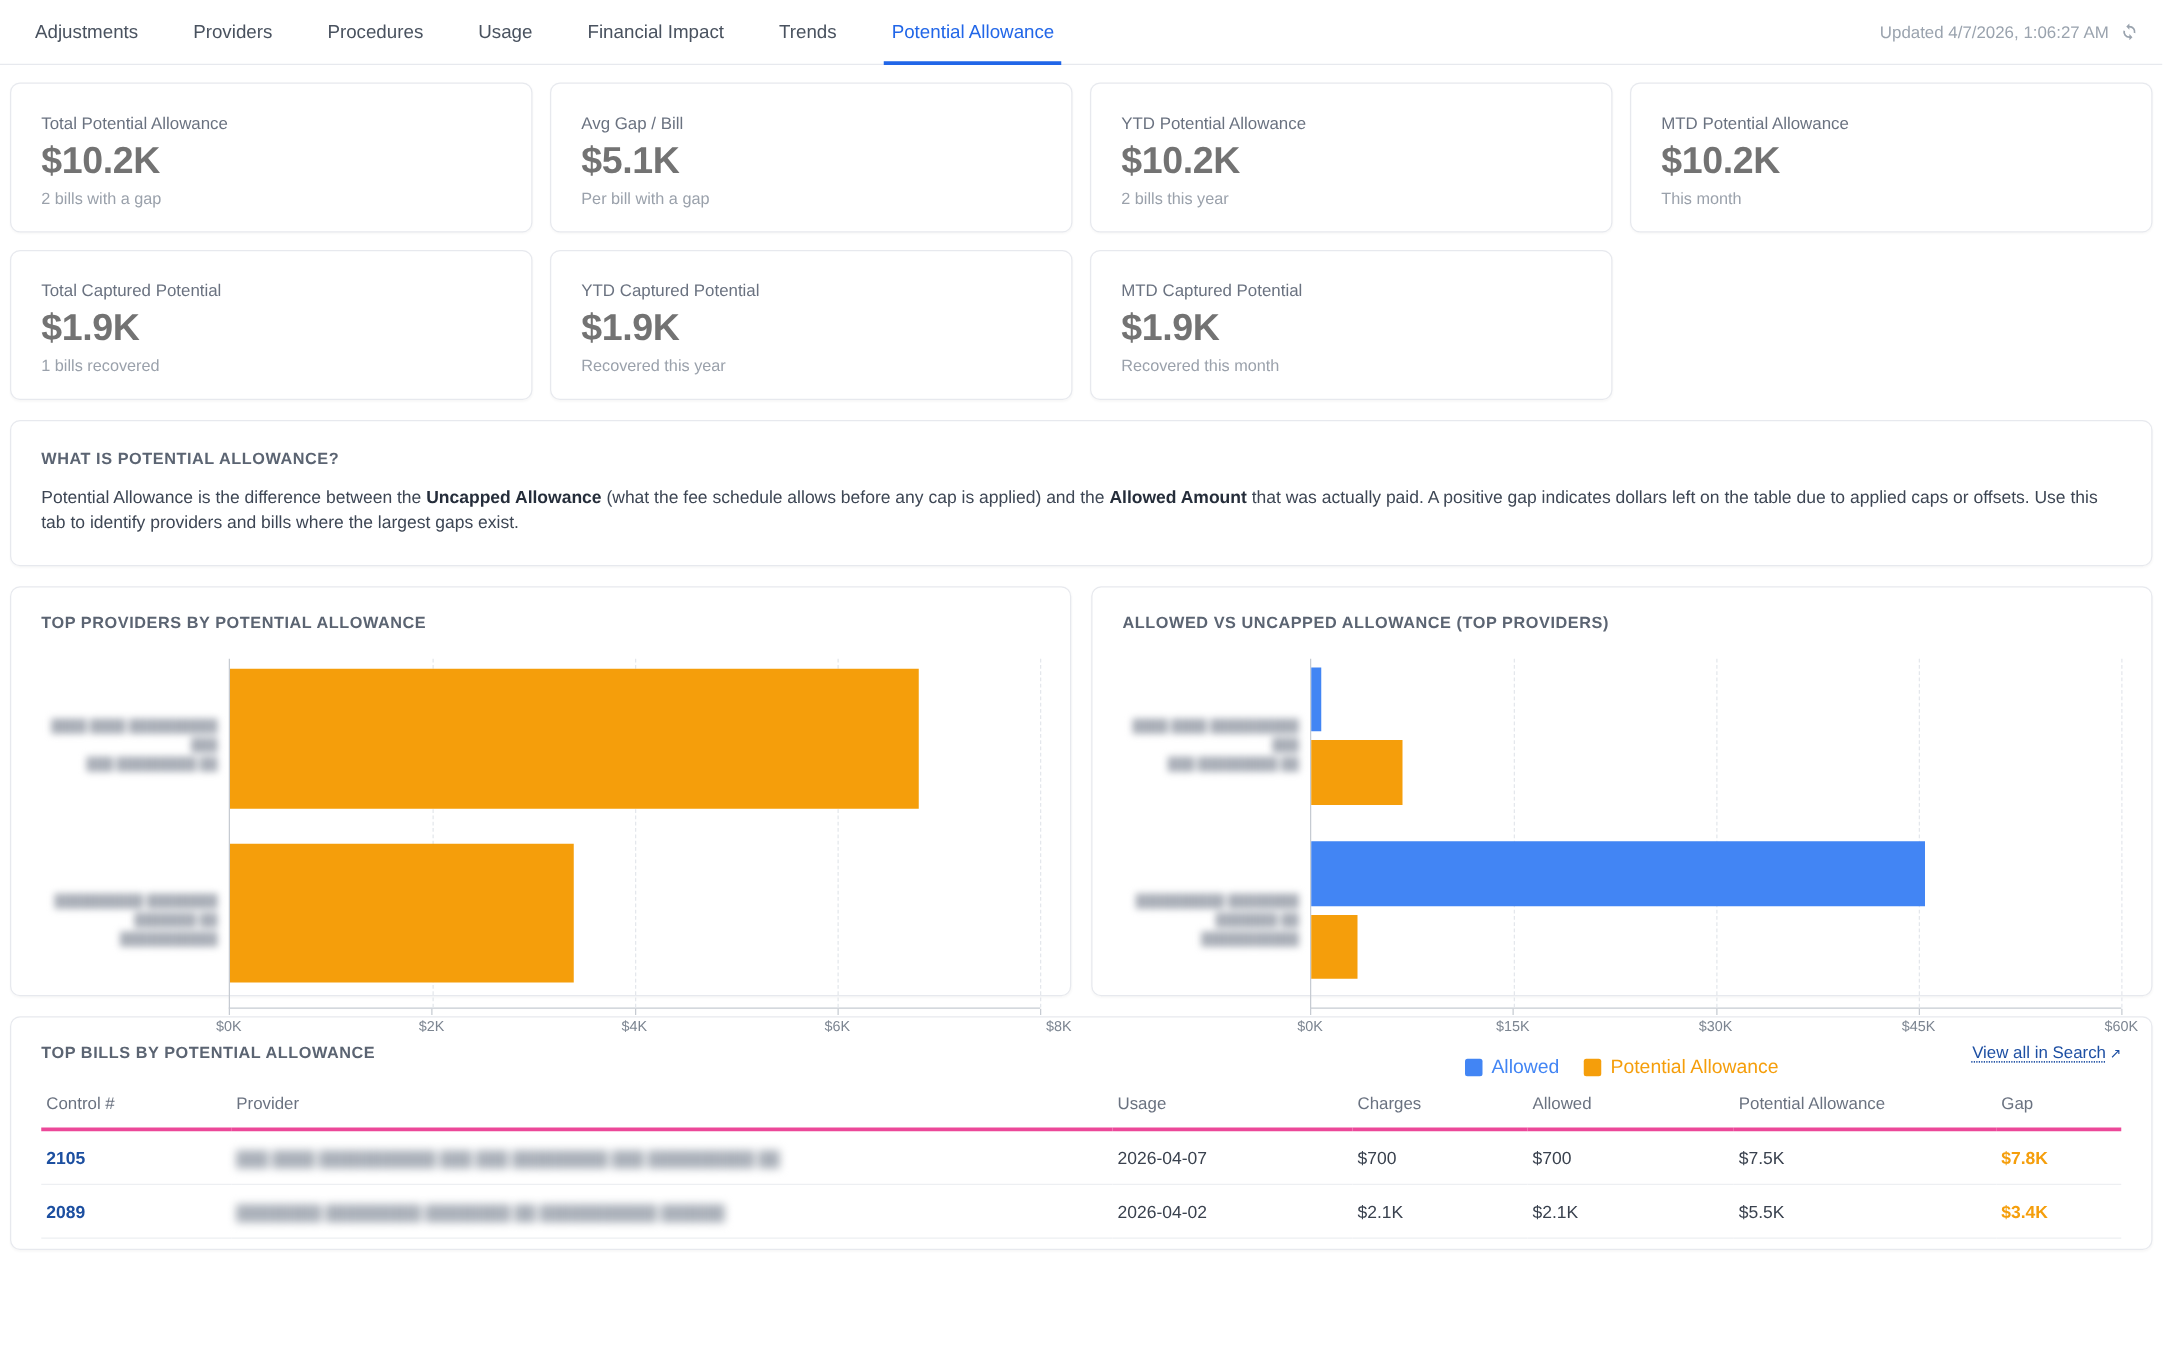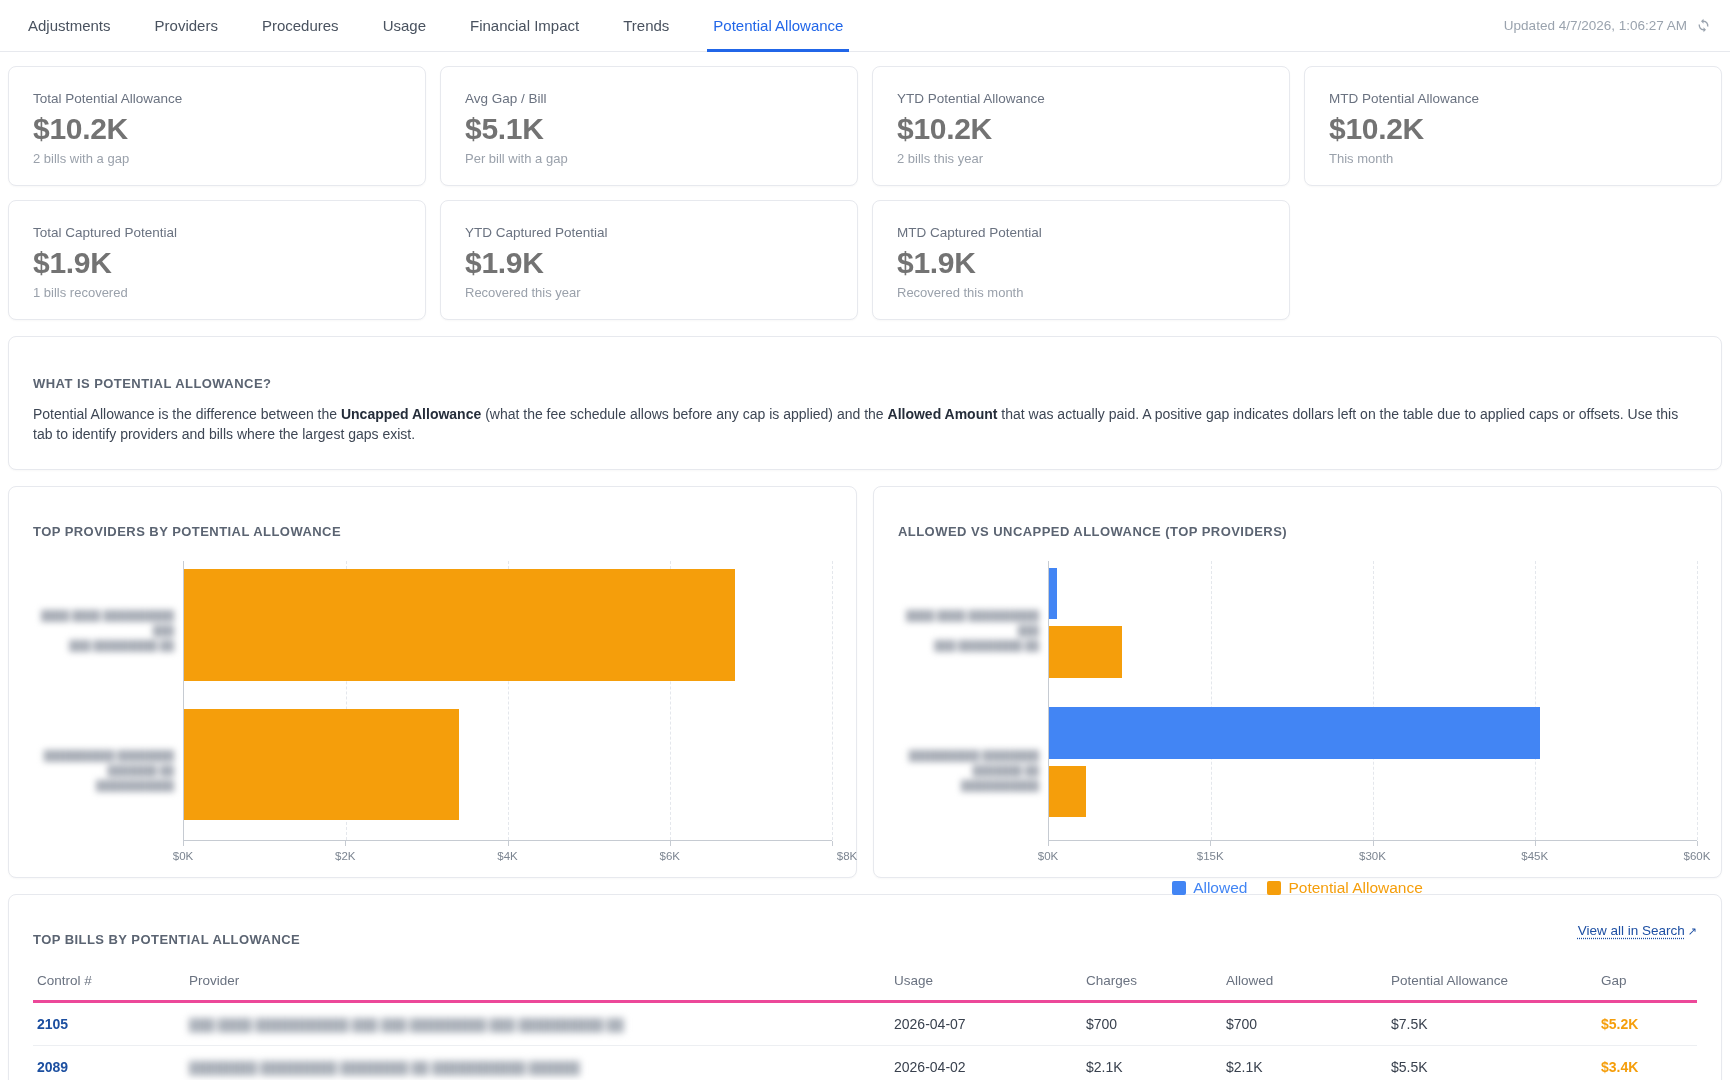--- a/index.html
+++ b/index.html
@@ -17,37 +17,37 @@
     height:3px; background:#2166e8; }
   .topbar-right { margin-left:auto; display:flex; align-items:center; gap:8px;
     color:#9aa3ae; font-size:13.5px; }
   .refresh-icon { width:17px; height:17px; display:inline-flex; cursor:pointer; }
 
   
   .page { padding:0 8px; }
   .card { background:#fff; border:1px solid #e7e9ee; border-radius:8px;
     box-shadow:0 1px 2px rgba(16,24,40,.03); }
   .card-title { font-size:13px; font-weight:700; letter-spacing:.45px; color:#5b6472;
-    text-transform:uppercase;margin-top:17px; }
+    text-transform:uppercase; }
 
   
   .kpi-grid { display:grid; grid-template-columns:repeat(4,1fr); gap:14px; margin-top:14px; }
   .kpi-card { padding:24px 24px 20px; height:120px; }
   .kpi-label { font-size:13.5px; color:#6a7280; }
   .kpi-value { font-size:30px; font-weight:700; color:#737373; margin-top:6px; letter-spacing:-.3px; }
   .kpi-sub { font-size:13px; color:#9aa1ab; margin-top:5px; }
 
   
   .info-card { margin-top:16px; padding:22px 24px 24px; }
   .info-text { margin-top:14px; font-size:14px; line-height:1.42; color:#3d4654; max-width:1660px; }
   .info-text b { color:#252d3a; }
 
   
   .charts-grid { display:grid; grid-template-columns:1fr 1fr; gap:16px; margin-top:16px; }
-  .chart-card { padding:20px 24px 14px; height:392px; }
+  .chart-card { padding:20px 24px 14px; height:328px; }
   .chart-area { display:flex; margin-top:22px; }
   .ylabels { position:relative; width:150px; flex:0 0 150px; height:280px; }
   .ylabel { position:absolute; left:0; right:0; display:flex; flex-direction:column;
     justify-content:center; align-items:flex-end; padding-right:9px; font-size:10px;
     line-height:1.5; color:#a9aeb7; text-align:right; }
   .ylabel.redacted { filter:blur(3px); user-select:none; }
   .plot-wrap { flex:1; }
   .chart-plot { position:relative; height:280px; border-left:1px solid #c6cbd2;
     border-bottom:1px solid #c6cbd2; }
   .gridline { position:absolute; top:0; bottom:0; width:0; border-left:1px dashed #e4e7ec; }
@@ -260,21 +260,21 @@
         </tr>
       </thead>
       <tbody>
         <tr>
           <td class="control">2105</td>
           <td><span class="redacted-text">███ ████ ███████████ ███ ███ █████████ ███ ██████████ ██</span></td>
           <td>2026-04-07</td>
           <td>$700</td>
           <td>$700</td>
           <td>$7.5K</td>
-          <td class="gap">$5.2K</td>
+          <td class="gap">$7.8K</td>
         </tr>
         <tr>
           <td class="control">2089</td>
           <td><span class="redacted-text">████████ █████████ ████████ ██ ███████████ ██████</span></td>
           <td>2026-04-02</td>
           <td>$2.1K</td>
           <td>$2.1K</td>
           <td>$5.5K</td>
           <td class="gap">$3.4K</td>
         </tr>

